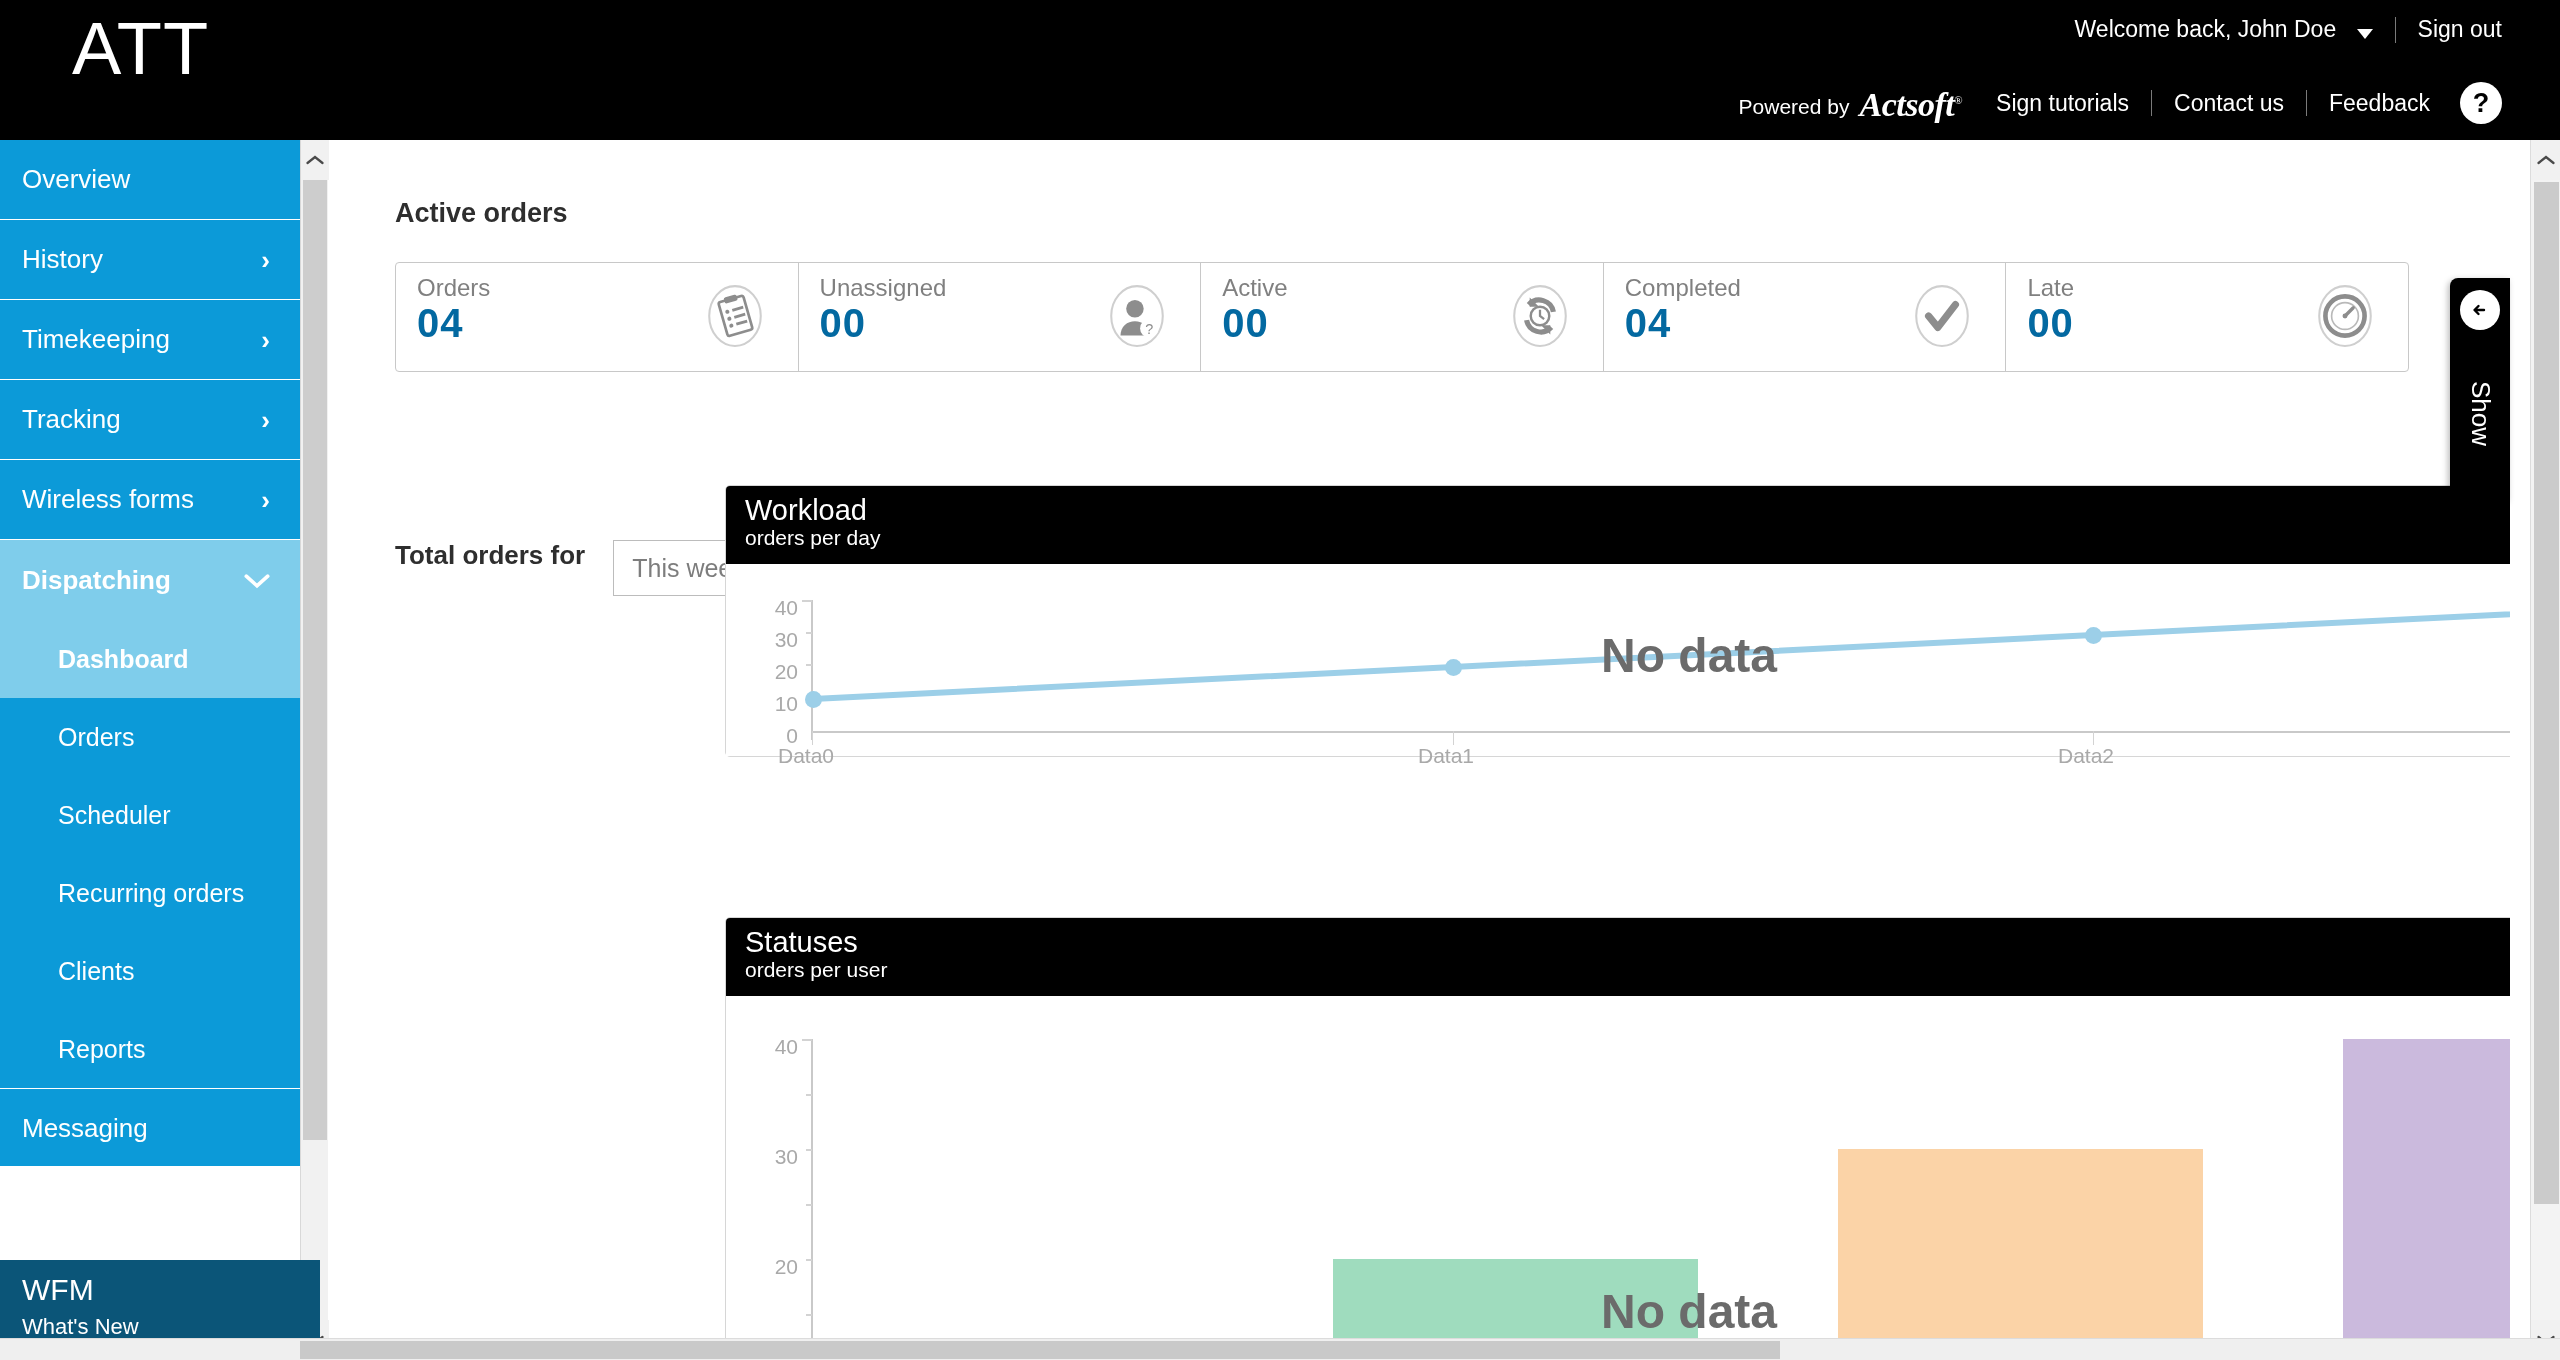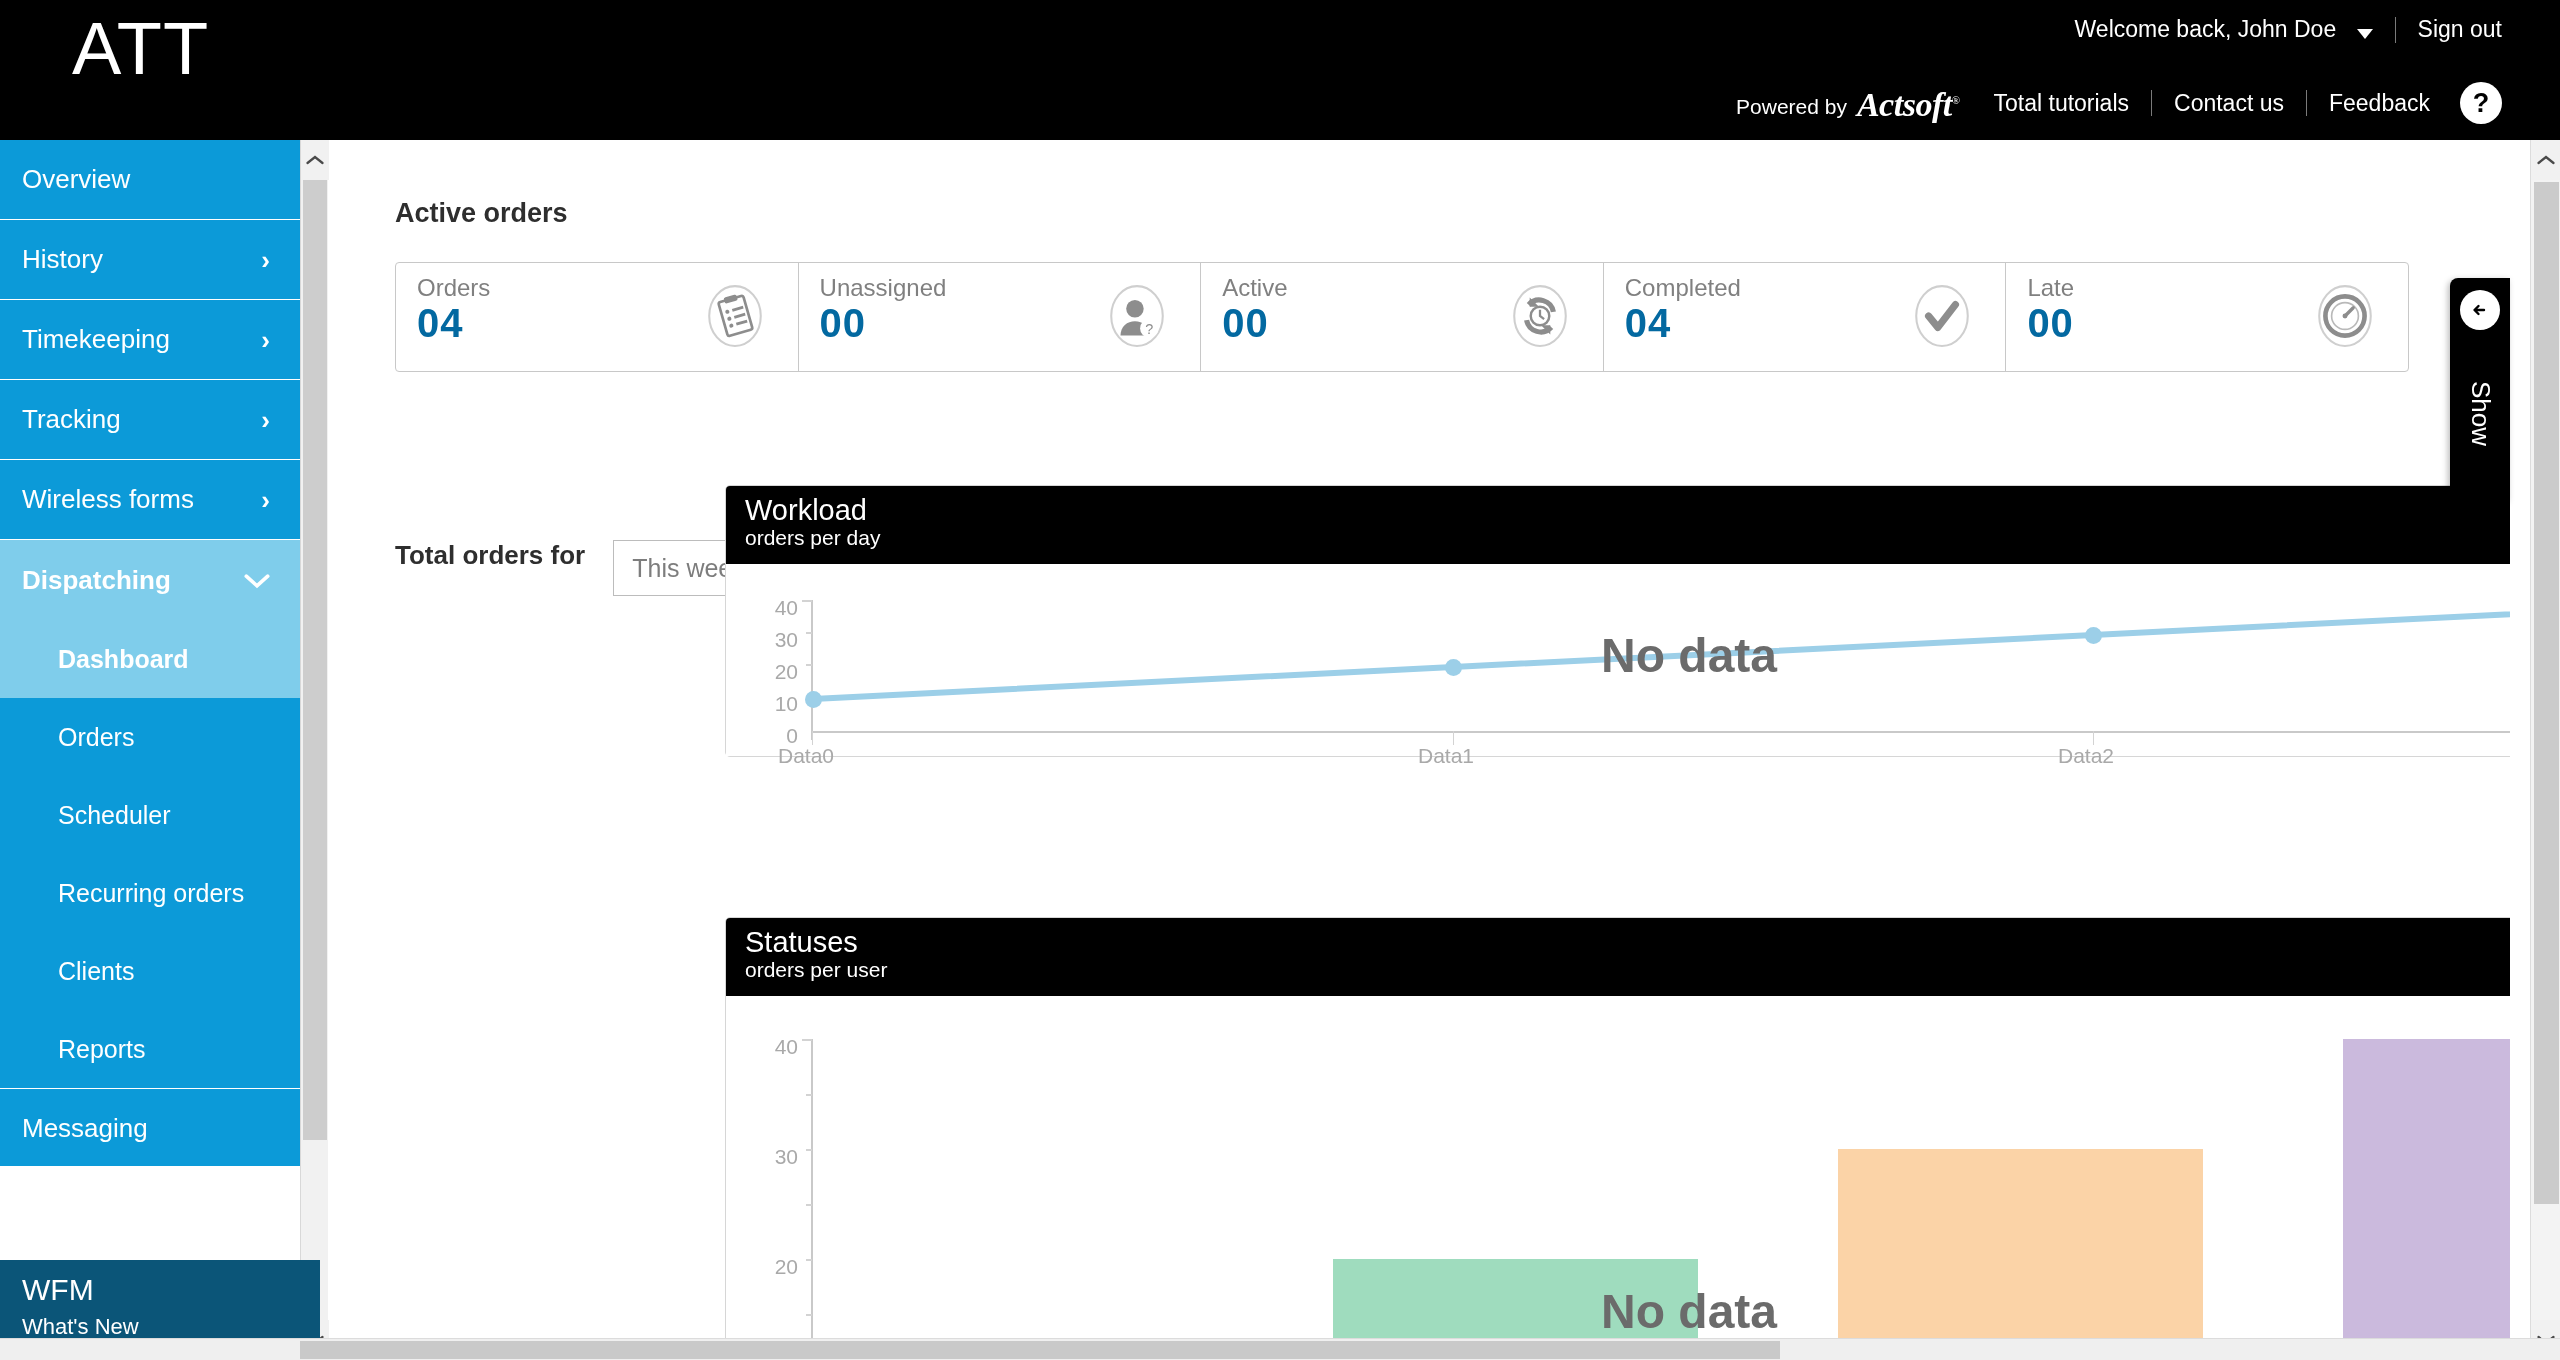--- a/index.html
+++ b/index.html
@@ -336,21 +336,21 @@
     <span class="hdr-link">Sign out</span>
   </div>
 
   <div id="header-row2">
     <span id="powered-by">
       <span>Powered by</span>
       <span id="actsoft-logo">
         <span>Actsoft</span><sup>®</sup>
       </span>
     </span>
-    <span class="hdr-link">Total tutorials</span>
+    <span class="hdr-link">Sign tutorials</span>
     <span class="hdr-sep"></span>
     <span class="hdr-link">Contact us</span>
     <span class="hdr-sep"></span>
     <span class="hdr-link">Feedback</span>
     <span id="help-btn">?</span>
   </div>
 </div>
 
 <div id="sidebar">
   <div class="nav-item">

